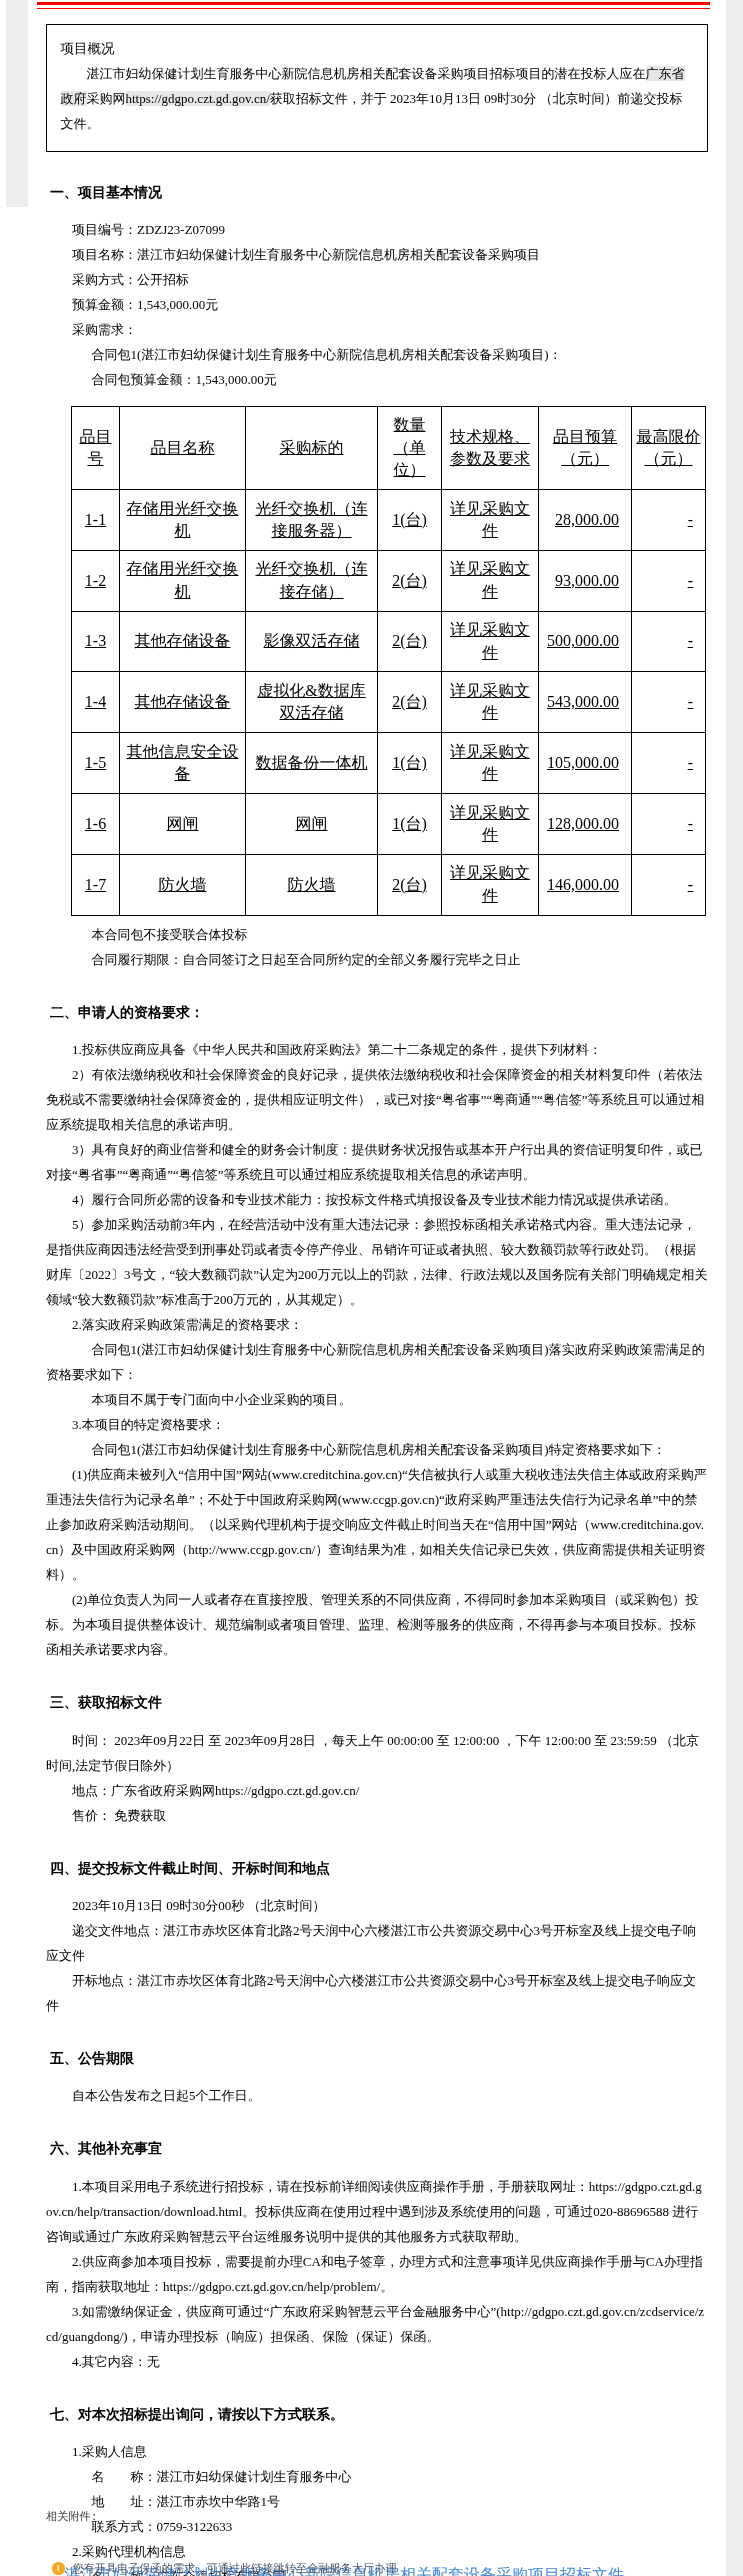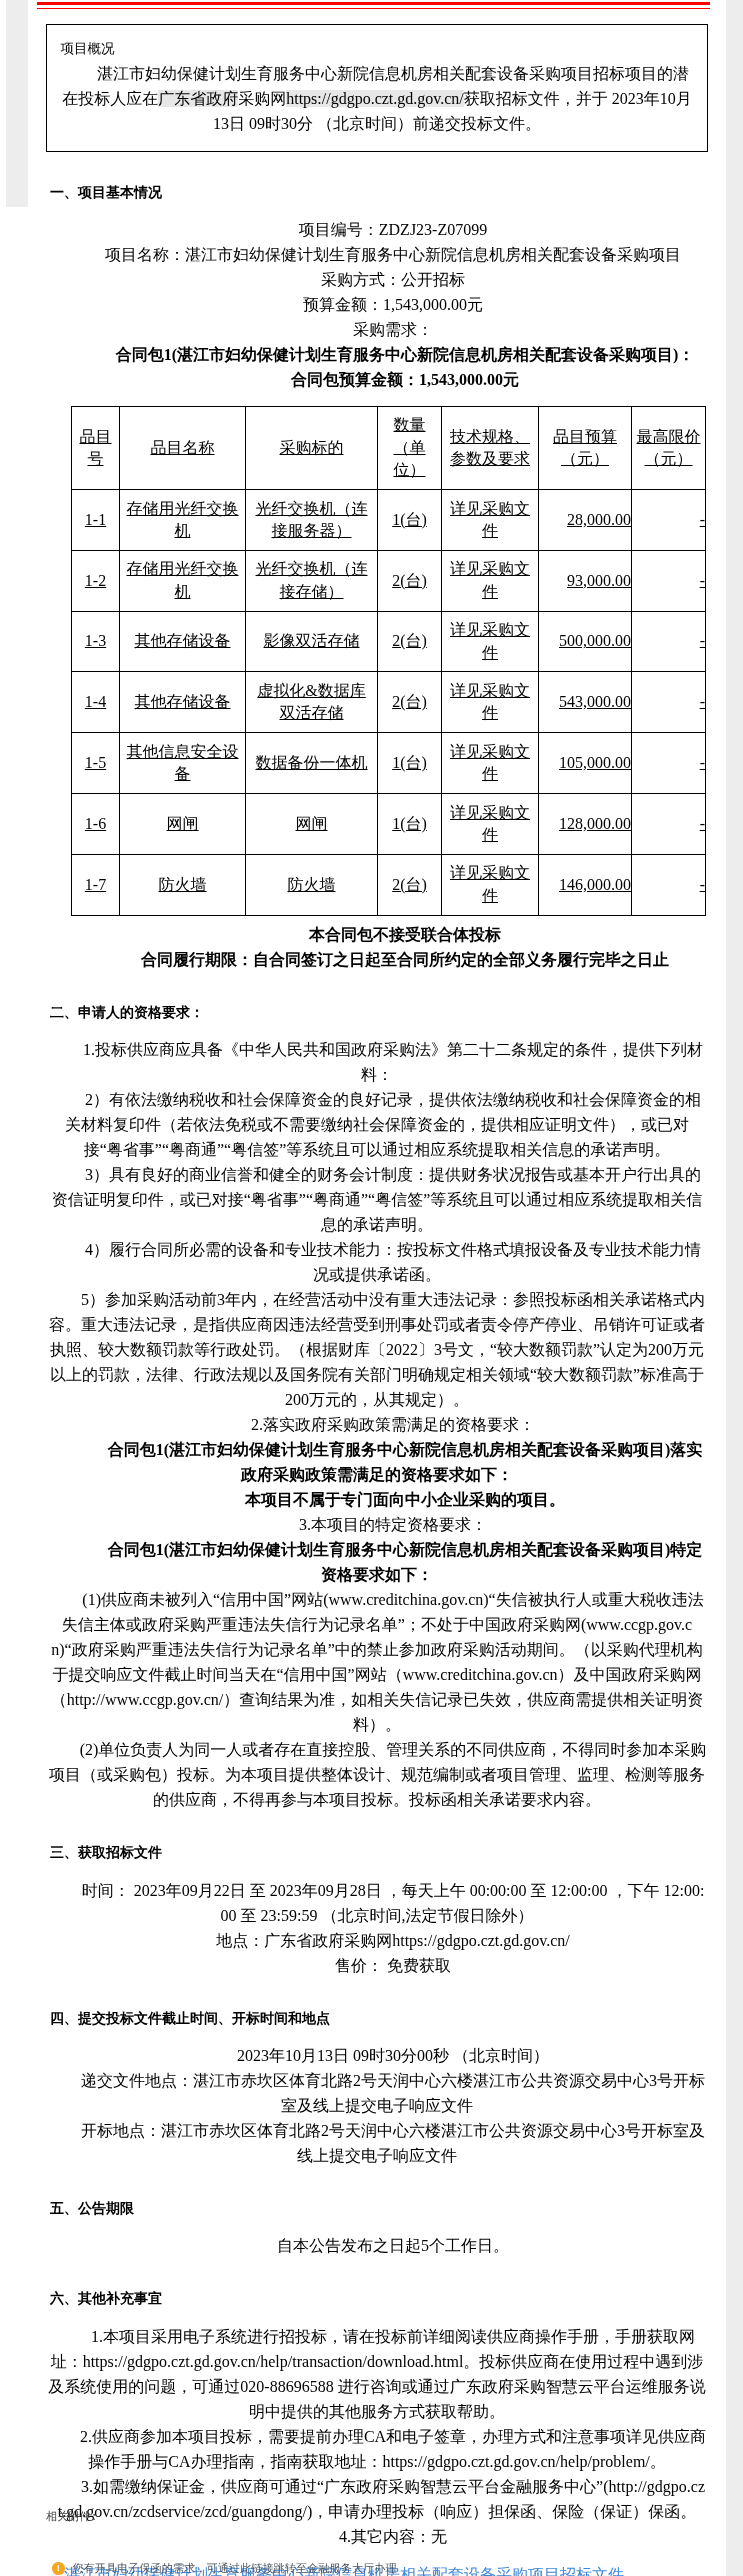--- a/index.html
+++ b/index.html
@@ -8,30 +8,30 @@
     background:#ffffff;color:#000;
     font-family:"Liberation Serif","DejaVu Serif",serif;
   }
   .band-left{position:absolute;left:6px;top:0;width:22.4px;height:207px;background:#ededed;}
   .band-right{position:absolute;left:726px;top:0;width:17px;height:2576px;background:#ededed;}
   .redline-thick{position:absolute;left:37px;top:1.5px;width:673px;height:3.7px;background:#fe0000;}
   .redline-thin{position:absolute;left:37px;top:7.5px;width:673px;height:1.5px;background:#fe0000;}
   .content{position:absolute;left:46px;top:9px;width:662px;}
   .overview-box{margin-top:15px;border:1.5px solid #000;padding:10.5px 13.5px 15px 13.5px;}
   .overview-title{font-weight:normal;font-size:13.5px;line-height:25.4px;}
-  .para{margin:0;font-size:16px;line-height:25px;text-indent:2em;word-break:break-all;text-align:center;}
-  .deep{text-indent:3.5em;font-weight:bold;}
+  .para{margin:0;font-size:13px;line-height:25px;text-indent:2em;word-break:break-all;}
+  .deep{text-indent:3.5em;}
   .hl{background:#e7e7e7;}
   h2.section{font-size:14px;font-weight:bold;margin:31px 0 15px 4px;line-height:19.4px;}
   table.goods{border-collapse:collapse;table-layout:fixed;width:634px;margin:13.5px 0 6px 25px;font-size:16px;text-decoration:underline;}
   table.goods th,table.goods td{
     border:1.1px solid #000;text-align:center;vertical-align:middle;
     padding:7.5px 4.5px;line-height:22.4px;font-weight:normal;word-break:break-all;
   }
-  table.goods td.c5,table.goods td.c6{text-align:right;padding-right:0;}
+  table.goods td.c5,table.goods td.c6{text-align:right;padding-right:12px;}
   .attach{position:absolute;left:46px;top:2506px;width:662px;font-family:Liberation Mono, monospace;}
   .attach-label{font-size:11.2px;color:#404040;line-height:22.4px;}
   .attach-link{display:inline-block;margin-left:18px;font-size:16px;line-height:24px;color:#3e87d8;text-decoration:none;cursor:pointer;margin-top:36px;}
   .notice{position:absolute;left:52px;top:2561px;display:flex;align-items:center;gap:7.5px;
     font-family:"Liberation Sans","DejaVu Sans",sans-serif;font-size:11.2px;color:#4a5360;}
   .notice-icon{flex:0 0 auto;width:12.7px;height:12.7px;border-radius:50%;background:#f5a623;color:#fff;
     font-size:9px;font-weight:bold;text-align:center;line-height:12.7px;}
 </style>
 </head>
 <body>

